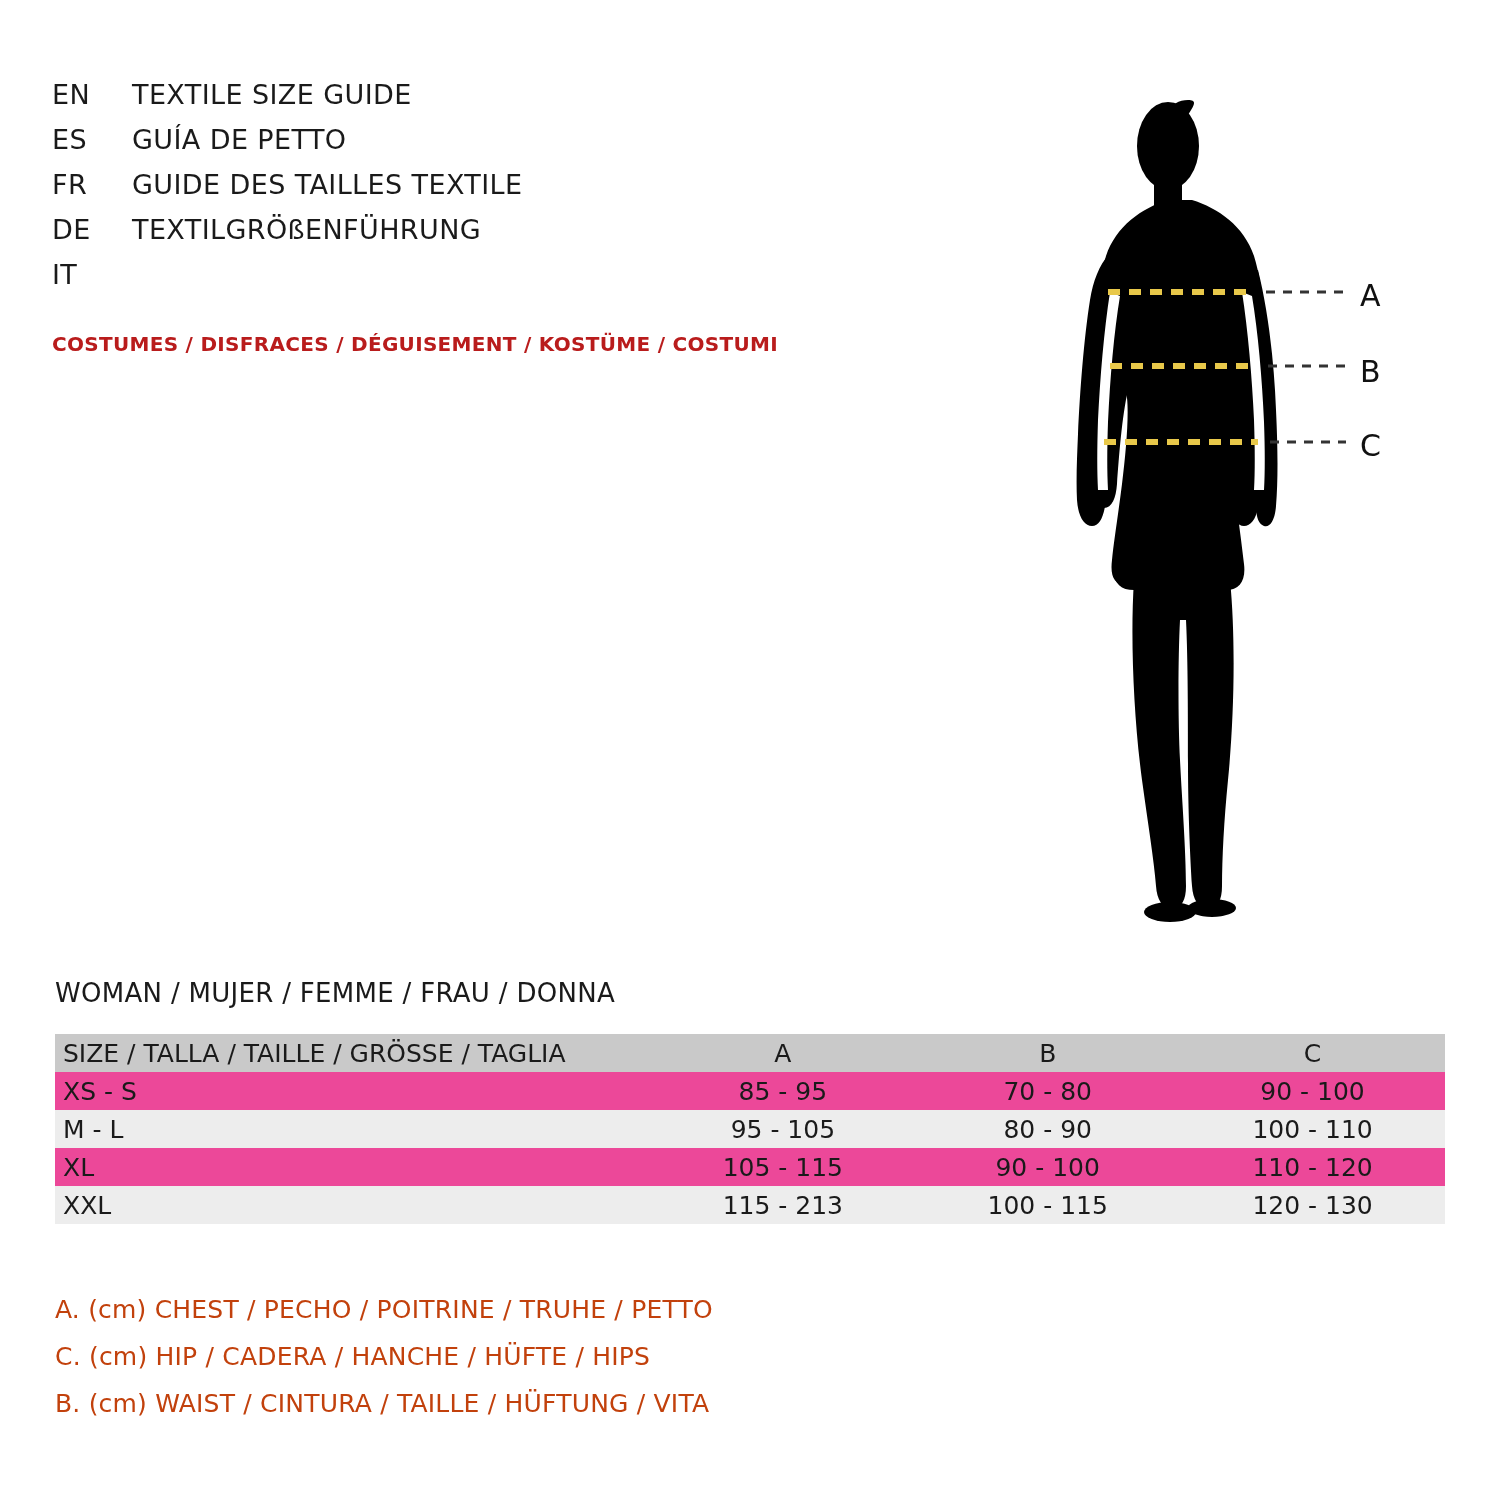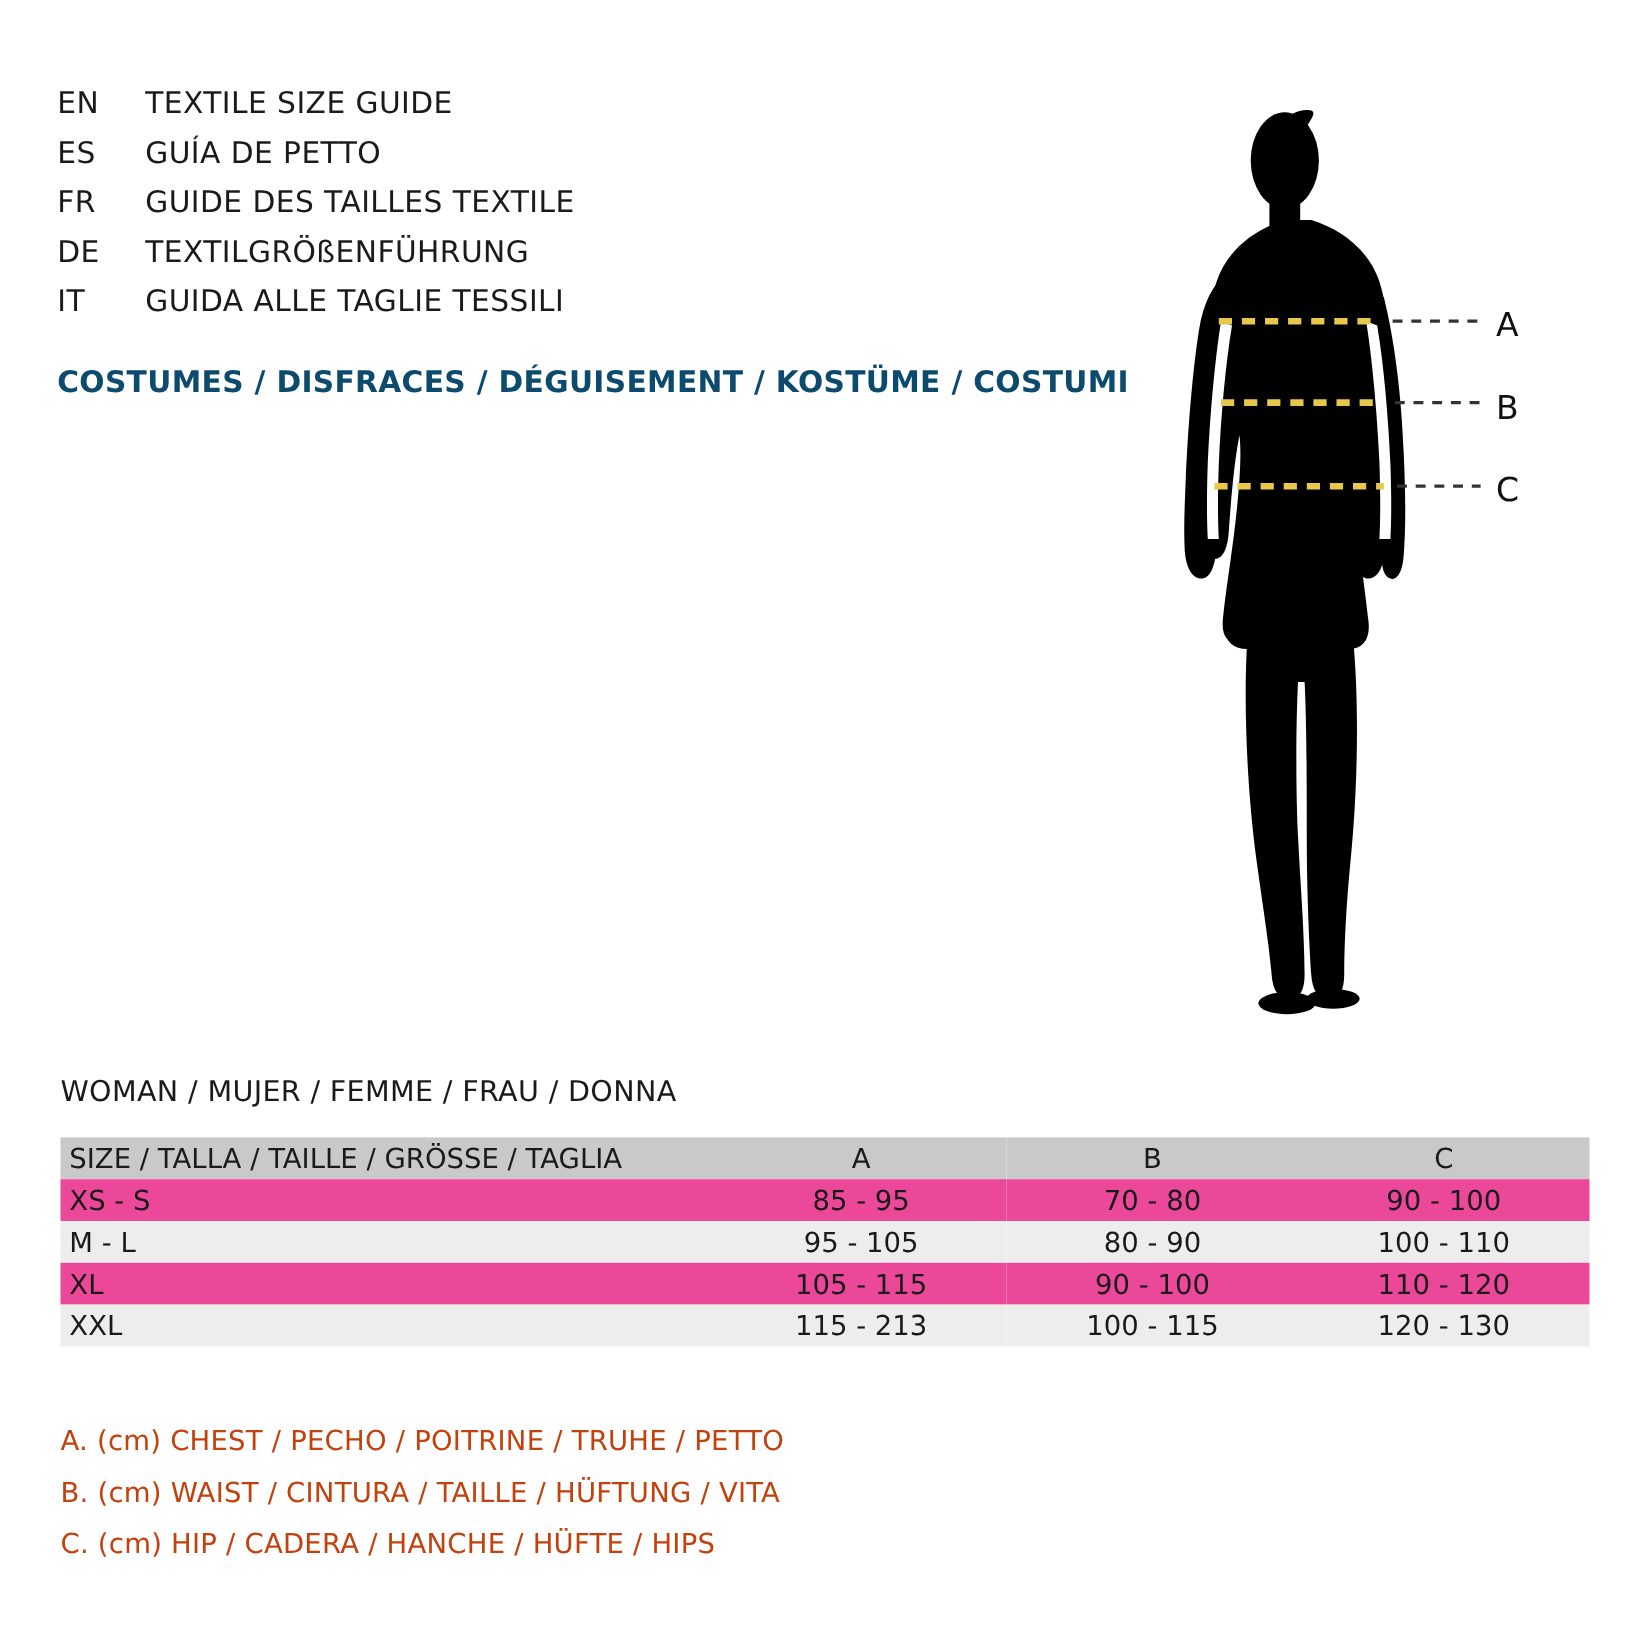--- a/index.html
+++ b/index.html
@@ -36,24 +36,24 @@
     flex: 0 0 80px;
   }
   .lang-text {
     flex: 1 1 auto;
   }
 
   .costumes-line {
     position: absolute;
     left: 52px;
     top: 332px;
-    font-size: 27px;
+    font-size: 20px;
     font-weight: bold;
     letter-spacing: 0.3px;
-    color: #0c4a6e;
+    color: #b91c1c;
   }
 
   
   .figure-wrap {
     position: absolute;
     left: 1030px;
     top: 60px;
     width: 420px;
     height: 880px;
   }
@@ -155,21 +155,20 @@
   <div class="lang-row">
     <span class="lang-code">FR</span>
     <span class="lang-text">GUIDE DES TAILLES TEXTILE</span>
   </div>
   <div class="lang-row">
     <span class="lang-code">DE</span>
     <span class="lang-text">TEXTILGRÖßENFÜHRUNG</span>
   </div>
   <div class="lang-row">
     <span class="lang-code">IT</span>
-    <span class="lang-text">GUIDA ALLE TAGLIE TESSILI</span>
   </div>
 </div>
 
 <div class="costumes-line">COSTUMES / DISFRACES / DÉGUISEMENT / KOSTÜME / COSTUMI</div>
 
 <div class="figure-wrap">
   <svg width="420" height="880" viewBox="0 0 420 880" xmlns="http://www.w3.org/2000/svg">
 
     <path fill="#000000" d="
       M 158 40
@@ -339,15 +338,15 @@
       <td class="col-size">XXL</td>
       <td class="col-m">115 - 213</td>
       <td class="col-m">100 - 115</td>
       <td class="col-m">120 - 130</td>
     </tr>
   </tbody>
 </table>
 
 <div class="notes">
   <div class="note-row">A. (cm) CHEST / PECHO / POITRINE / TRUHE / PETTO</div>
+  <div class="note-row">C. (cm) HIP / CADERA / HANCHE / HÜFTE / HIPS</div>
   <div class="note-row">B. (cm) WAIST / CINTURA / TAILLE / HÜFTUNG / VITA</div>
-  <div class="note-row">C. (cm) HIP / CADERA / HANCHE / HÜFTE / HIPS</div>
 </div>
 
 </body></html>

